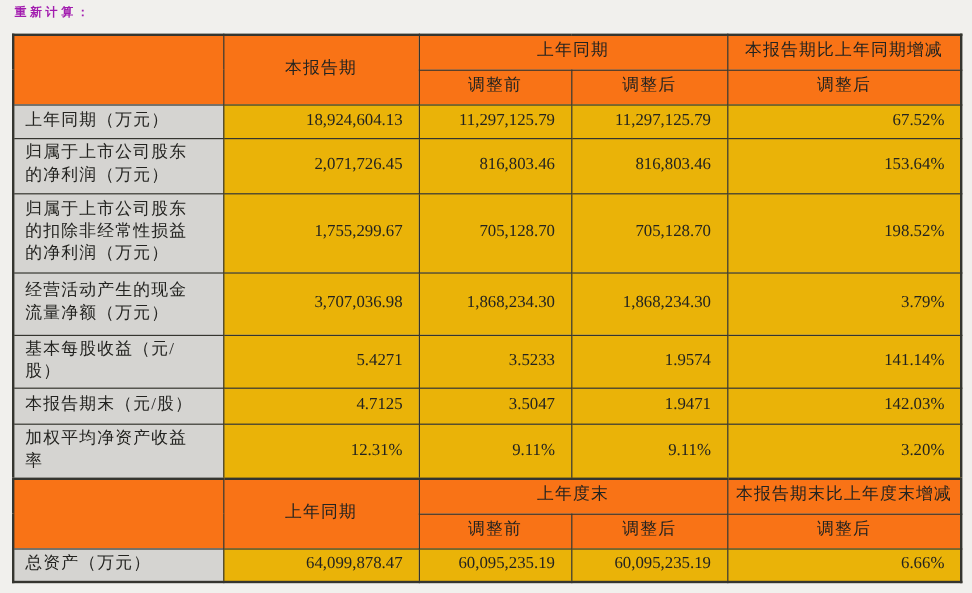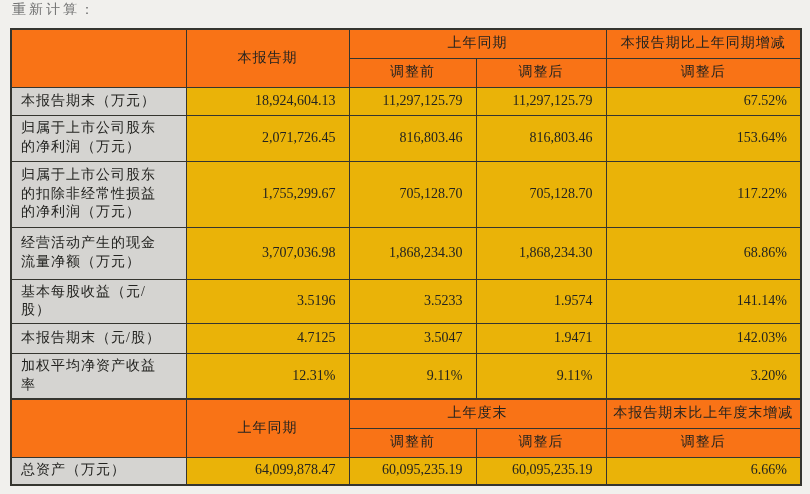--- a/index.html
+++ b/index.html
@@ -11,23 +11,24 @@
     color: #232320;
   }
   
   .note-clip {
     position: absolute; left: 12px; top: 0;
     height: 15px; overflow: hidden;
   }
   .note-clip span {
     display: inline-block;
     margin-top: -6px;
-    font-size: 14px;
+    font-size: 10px;
     letter-spacing: 3px;
-    color: #737373;
+    color: #a21caf;
+    font-weight: bold;
   }
   table.fin {
     position: absolute; left: 10px; top: 28px;
     width: 790px;
     border-collapse: collapse;
     table-layout: fixed;
     border: 2px solid #35352f;
     font-size: 14px;
   }
   td, th {
@@ -88,50 +89,50 @@
     <th class="hdr" colspan="2">上年同期</th>
     <th class="hdr">本报告期比上年同期增减</th>
   </tr>
   <tr class="hB">
     <th class="hdr">调整前</th>
     <th class="hdr">调整后</th>
     <th class="hdr">调整后</th>
   </tr>
 
   <tr class="r1">
-    <td class="lbl">本报告期末（万元）</td>
+    <td class="lbl">上年同期（万元）</td>
     <td class="num">18,924,604.13</td>
     <td class="num">11,297,125.79</td>
     <td class="num">11,297,125.79</td>
     <td class="num">67.52%</td>
   </tr>
   <tr class="r2">
     <td class="lbl">归属于上市公司股东的净利润（万元）</td>
     <td class="num">2,071,726.45</td>
     <td class="num">816,803.46</td>
     <td class="num">816,803.46</td>
     <td class="num">153.64%</td>
   </tr>
   <tr class="r3">
     <td class="lbl">归属于上市公司股东的扣除非经常性损益的净利润（万元）</td>
     <td class="num">1,755,299.67</td>
     <td class="num">705,128.70</td>
     <td class="num">705,128.70</td>
-    <td class="num">117.22%</td>
+    <td class="num">198.52%</td>
   </tr>
   <tr class="r4">
     <td class="lbl">经营活动产生的现金流量净额（万元）</td>
     <td class="num">3,707,036.98</td>
     <td class="num">1,868,234.30</td>
     <td class="num">1,868,234.30</td>
-    <td class="num">68.86%</td>
+    <td class="num">3.79%</td>
   </tr>
   <tr class="r5">
     <td class="lbl">基本每股收益（元/股）</td>
-    <td class="num">3.5196</td>
+    <td class="num">5.4271</td>
     <td class="num">3.5233</td>
     <td class="num">1.9574</td>
     <td class="num">141.14%</td>
   </tr>
   <tr class="r6">
     <td class="lbl">本报告期末（元/股）</td>
     <td class="num">4.7125</td>
     <td class="num">3.5047</td>
     <td class="num">1.9471</td>
     <td class="num">142.03%</td>

